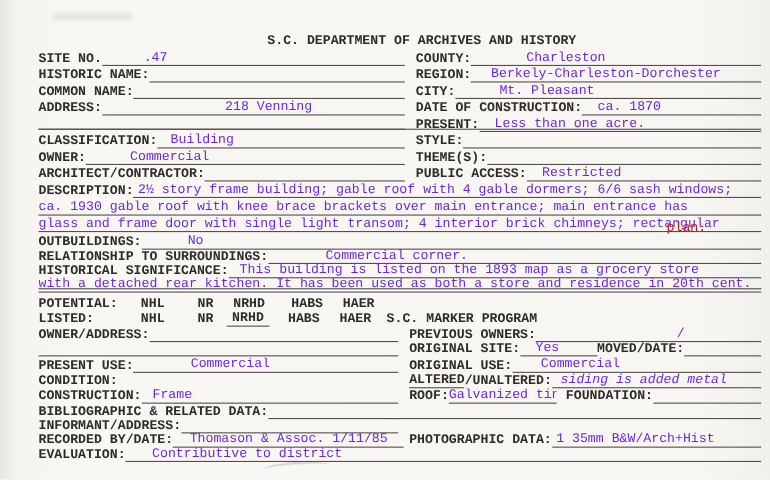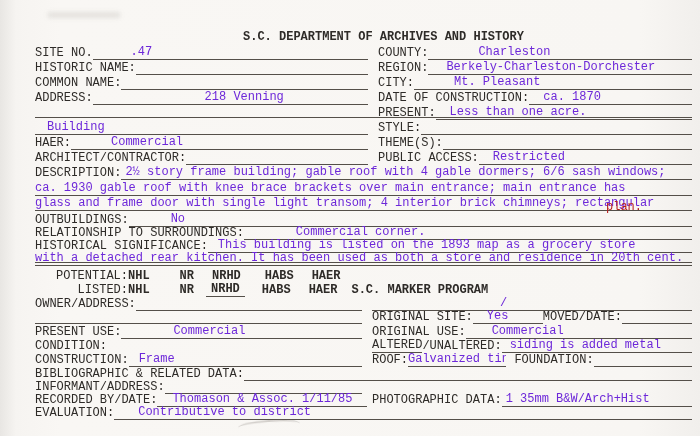--- a/index.html
+++ b/index.html
@@ -3,21 +3,21 @@
 <meta charset="utf-8">
 <style>
   html,body{margin:0;padding:0;}
   body{
     width:700px;height:436px;position:relative;overflow:hidden;
     background:linear-gradient(90deg,#e8e6e3 0,#f6f4f1 16px,#f9f7f4 60px,#f8f6f3 640px,#f1efec 700px);
     font-family:"Liberation Mono","DejaVu Sans Mono",monospace;
     font-size:12px;color:#2e2b28;
   }
   .row{position:absolute;display:flex;align-items:flex-end;height:15px;line-height:13px;}
-  .lbl{font-weight:400;color:#2e2b28;white-space:pre;text-align:right;}
+  .lbl{font-weight:700;color:#2e2b28;white-space:pre;}
   .u{flex:1;border-bottom:1.4px solid #544f49;white-space:pre;color:#6d28d9;overflow:hidden;}
   .u>span{display:inline-block;white-space:pre;}
   .hr{position:absolute;height:0;border-bottom:1.4px solid #544f49;}
   .opt{font-weight:700;white-space:pre;}
   .ul{border-bottom:1.4px solid #544f49;padding:0 5px;}
   .title{position:absolute;font-weight:700;white-space:pre;}
   .free{position:absolute;color:#b91c1c;white-space:pre;line-height:13px;}
   .smudge{position:absolute;left:48px;top:12px;width:72px;height:6px;background:rgba(150,145,140,.20);filter:blur(2px);}
   .pencil{position:absolute;left:238px;top:420px;width:62px;height:9px;border-top:2px solid rgba(125,120,112,.30);border-radius:50%;transform:rotate(-4deg);filter:blur(.5px);}
 </style>
@@ -65,24 +65,25 @@
   <span class="u"><span style="padding-left:14px;">ca. 1870</span></span>
 </div>
 <div class="row" style="left:378px;top:105px;width:314px;">
   <span class="lbl">PRESENT:</span>
   <span class="u"><span style="padding-left:14px;">Less than one acre.</span></span>
 </div>
 
 <div class="hr" style="left:35px;top:117px;width:657px;"></div>
 
 <div class="row" style="left:35px;top:120px;width:333px;">
+  <span class="lbl">CLASSIFICATION:</span>
   <span class="u"><span style="padding-left:12px;">Building</span></span>
 </div>
 <div class="row" style="left:35px;top:135px;width:333px;">
-  <span class="lbl">HAER:</span>
+  <span class="lbl">OWNER:</span>
   <span class="u"><span style="padding-left:40px;">Commercial</span></span>
 </div>
 <div class="row" style="left:35px;top:150px;width:333px;">
   <span class="lbl">ARCHITECT/CONTRACTOR:</span>
   <span class="u"><span></span></span>
 </div>
 <div class="row" style="left:378px;top:120px;width:314px;">
   <span class="lbl">STYLE:</span>
   <span class="u"><span></span></span>
 </div>
@@ -141,20 +142,21 @@
   <span class="opt" style="margin-left:17px;">HABS</span>
   <span class="opt" style="margin-left:18px;">HAER</span>
   <span class="opt" style="margin-left:14px;">S.C. MARKER PROGRAM</span>
 </div>
 
 <div class="row" style="left:35px;top:296px;width:327px;">
   <span class="lbl">OWNER/ADDRESS:</span>
   <span class="u"><span></span></span>
 </div>
 <div class="row" style="left:372px;top:296px;width:320px;">
+  <span class="lbl">PREVIOUS OWNERS:</span>
   <span class="u"><span style="padding-left:128px;">/</span></span>
 </div>
 <div class="row" style="left:35px;top:309px;width:327px;">
   <span class="u"></span>
 </div>
 <div class="row" style="left:372px;top:309px;width:320px;">
   <span class="lbl">ORIGINAL SITE:</span>
   <span class="u" style="max-width:74px;"><span style="padding-left:14px;">Yes</span></span>
   <span class="lbl">MOVED/DATE:</span>
   <span class="u"><span></span></span>
@@ -167,21 +169,21 @@
 <div class="row" style="left:372px;top:324px;width:320px;">
   <span class="lbl">ORIGINAL USE:</span>
   <span class="u"><span style="padding-left:26px;">Commercial</span></span>
 </div>
 <div class="row" style="left:35px;top:338px;width:327px;">
   <span class="lbl">CONDITION:</span>
 </div>
 <div class="row" style="left:372px;top:338px;width:320px;">
   <span class="lbl ul" style="padding:0;">ALTERED</span>
   <span class="lbl">/UNALTERED:</span>
-  <span class="u"><span style="padding-left:8px;">siding is added metal</span></span>
+  <span class="u"><span style="padding-left:8px;font-style:italic;">siding is added metal</span></span>
 </div>
 <div class="row" style="left:35px;top:352px;width:327px;">
   <span class="lbl">CONSTRUCTION:</span>
   <span class="u"><span style="padding-left:10px;">Frame</span></span>
 </div>
 <div class="row" style="left:372px;top:352px;width:320px;">
   <span class="lbl">ROOF:</span>
   <span class="u" style="max-width:112px;"><span>Galvanized tin</span></span>
   <span class="lbl" style="padding-left:8px;">FOUNDATION:</span>
   <span class="u"><span></span></span>

